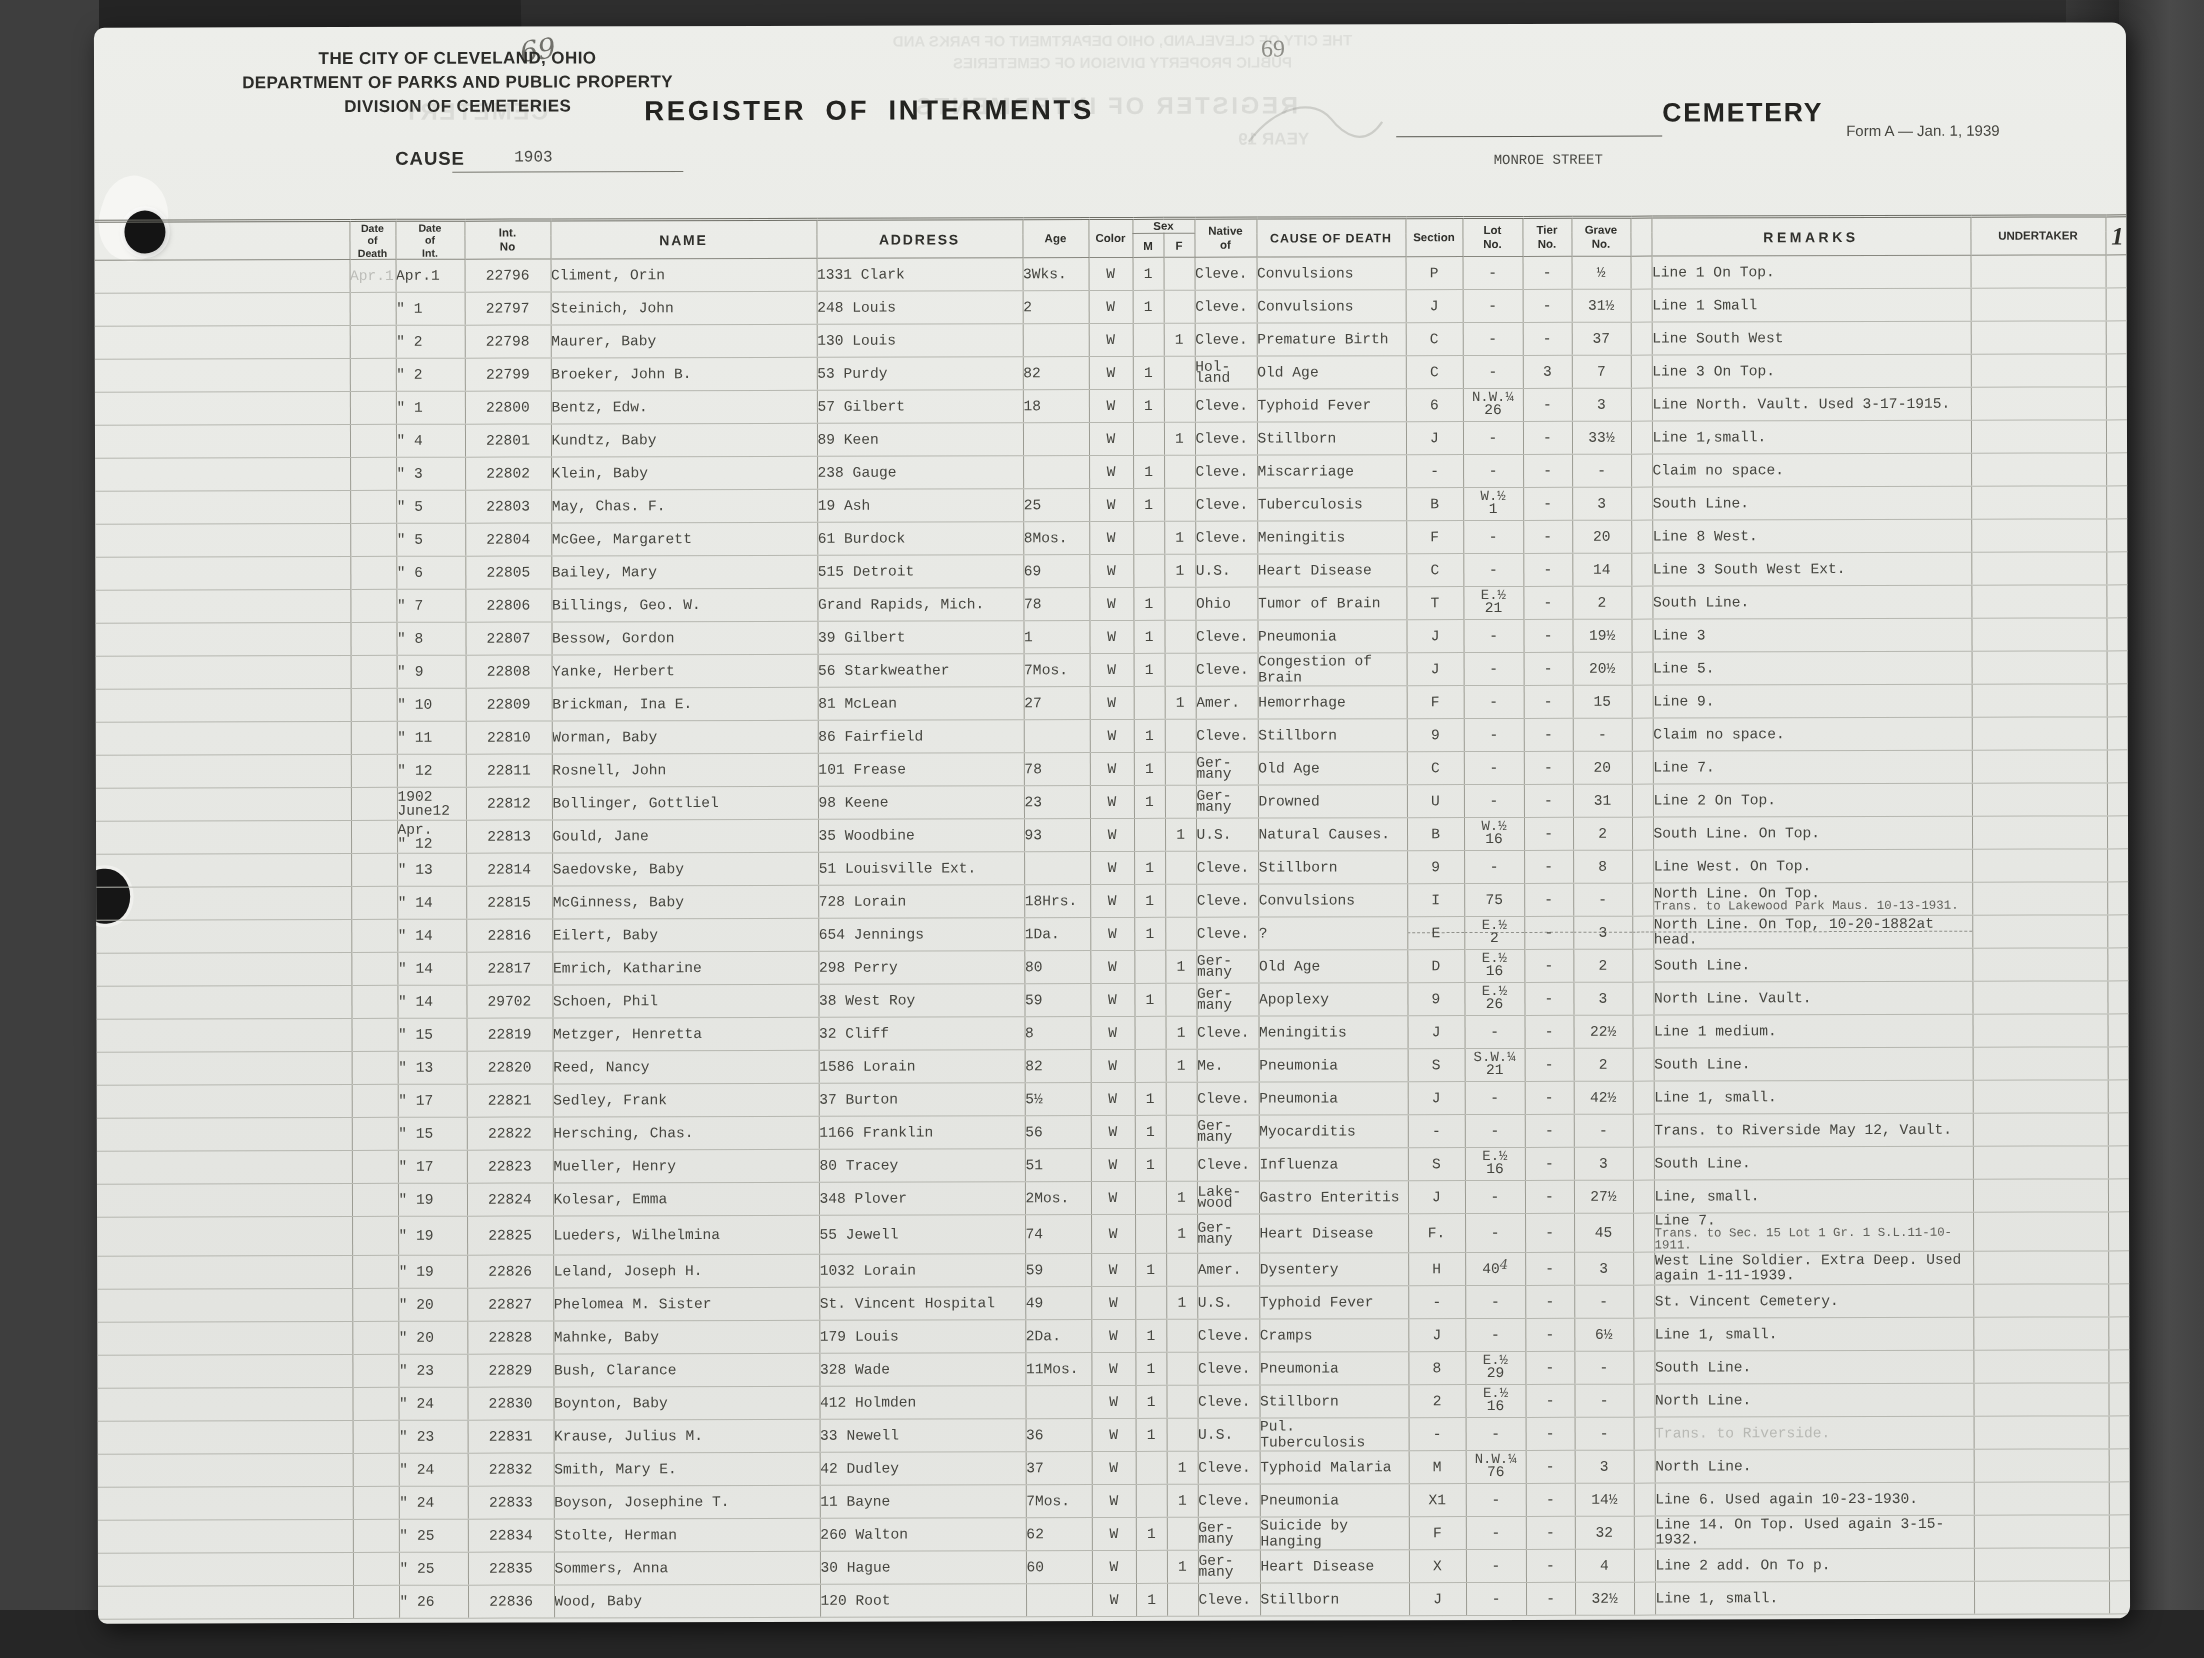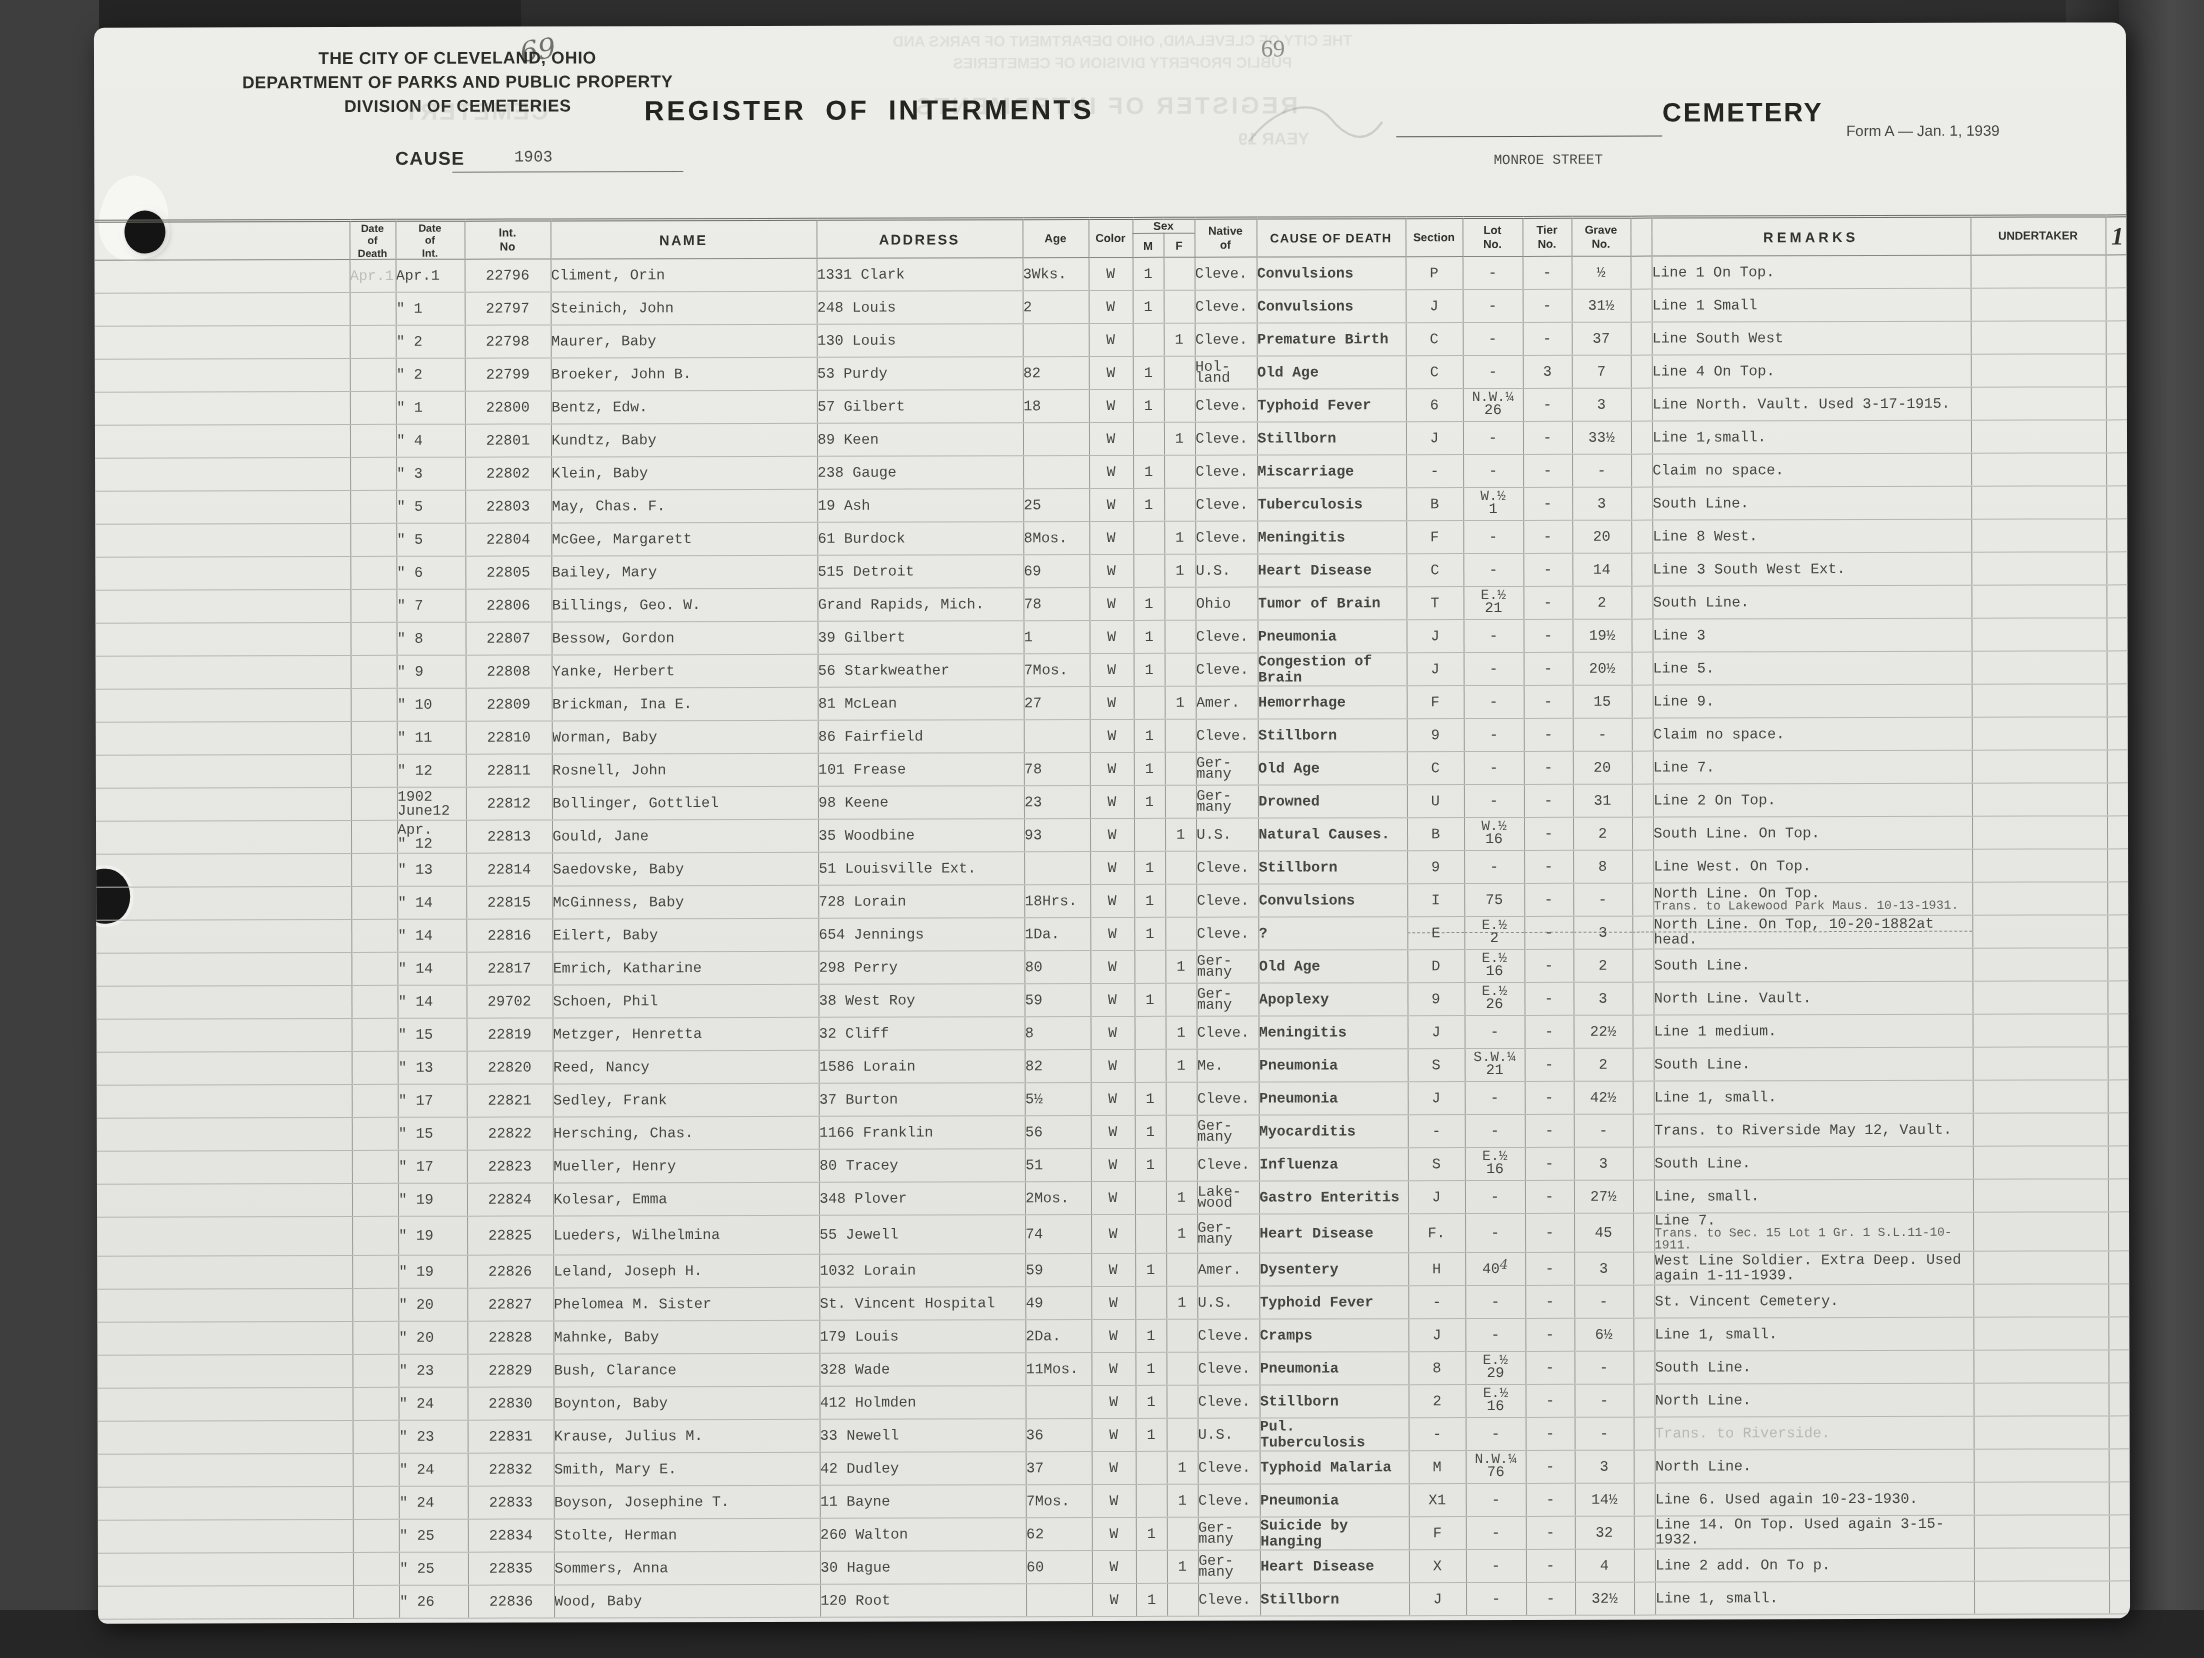--- a/index.html
+++ b/index.html
@@ -76,21 +76,21 @@
   .tbl tbody td.c-stub{border-left:none;}
   .tbl td.c-sheet,.tbl th.h-sheet-col{border-right:0.9px solid #98988f;}
   .c-date_death{font-size:12.4px;line-height:13.3px;padding-left:3.5px;}
   .c-date_int{line-height:14px;padding-left:4.4px;font-size:14px;}
   .c-int_no{text-align:center;font-size:15.5px;}
   .c-name{padding-left:17.7px;}
   .c-address{padding-left:14px;}
   .c-age{font-size:13.7px;}
   .c-color,.c-sex_m,.c-sex_f{text-align:center;}
   .c-native{font-size:12px;line-height:11.5px;padding-left:3.5px;}
-  .c-cause{font-size:13.7px;padding-left:7px;font-weight:bold;}
+  .c-cause{font-size:13.7px;padding-left:7px;}
   .c-section{text-align:center;}
   .c-lot,.c-tier,.c-grave{text-align:center;}
   .lot-note{font-size:14px;line-height:9.8px;color:#4c4c46;}
   .lot-val{line-height:14px;}
   .hand{font-family:"DejaVu Serif",serif;font-style:italic;font-size:13.3px;color:#5a5a54;position:relative;top:-4.4px;}
   .c-remarks{padding-left:12.4px;}
   .rem{line-height:15px;}
   .rem2{font-size:12.4px;line-height:11.5px;color:#61615b;}
   .faint{opacity:.28;}
   td.struck::after{content:"";position:absolute;left:-0.9px;right:-0.9px;top:15px;
@@ -277,21 +277,21 @@
             <td class="c-sex_m">1</td>
             <td class="c-sex_f"></td>
             <td class="c-native">Hol-
 land</td>
             <td class="c-cause">Old Age</td>
             <td class="c-section">C</td>
             <td class="c-lot"><div class="lot-val">-</div></td>
             <td class="c-tier">3</td>
             <td class="c-grave">7</td>
             <td class="c-spacer"></td>
-            <td class="c-remarks"><div class="rem">Line 4 On Top.</div></td>
+            <td class="c-remarks"><div class="rem">Line 3 On Top.</div></td>
             <td class="c-undertaker"></td>
             <td class="c-sheet"></td>
           </tr>
           <tr>
             <td class="c-stub"></td>
             <td class="c-date_death"></td>
             <td class="c-date_int">"  1</td>
             <td class="c-int_no">22800</td>
             <td class="c-name">Bentz, Edw.</td>
             <td class="c-address">57 Gilbert</td>

